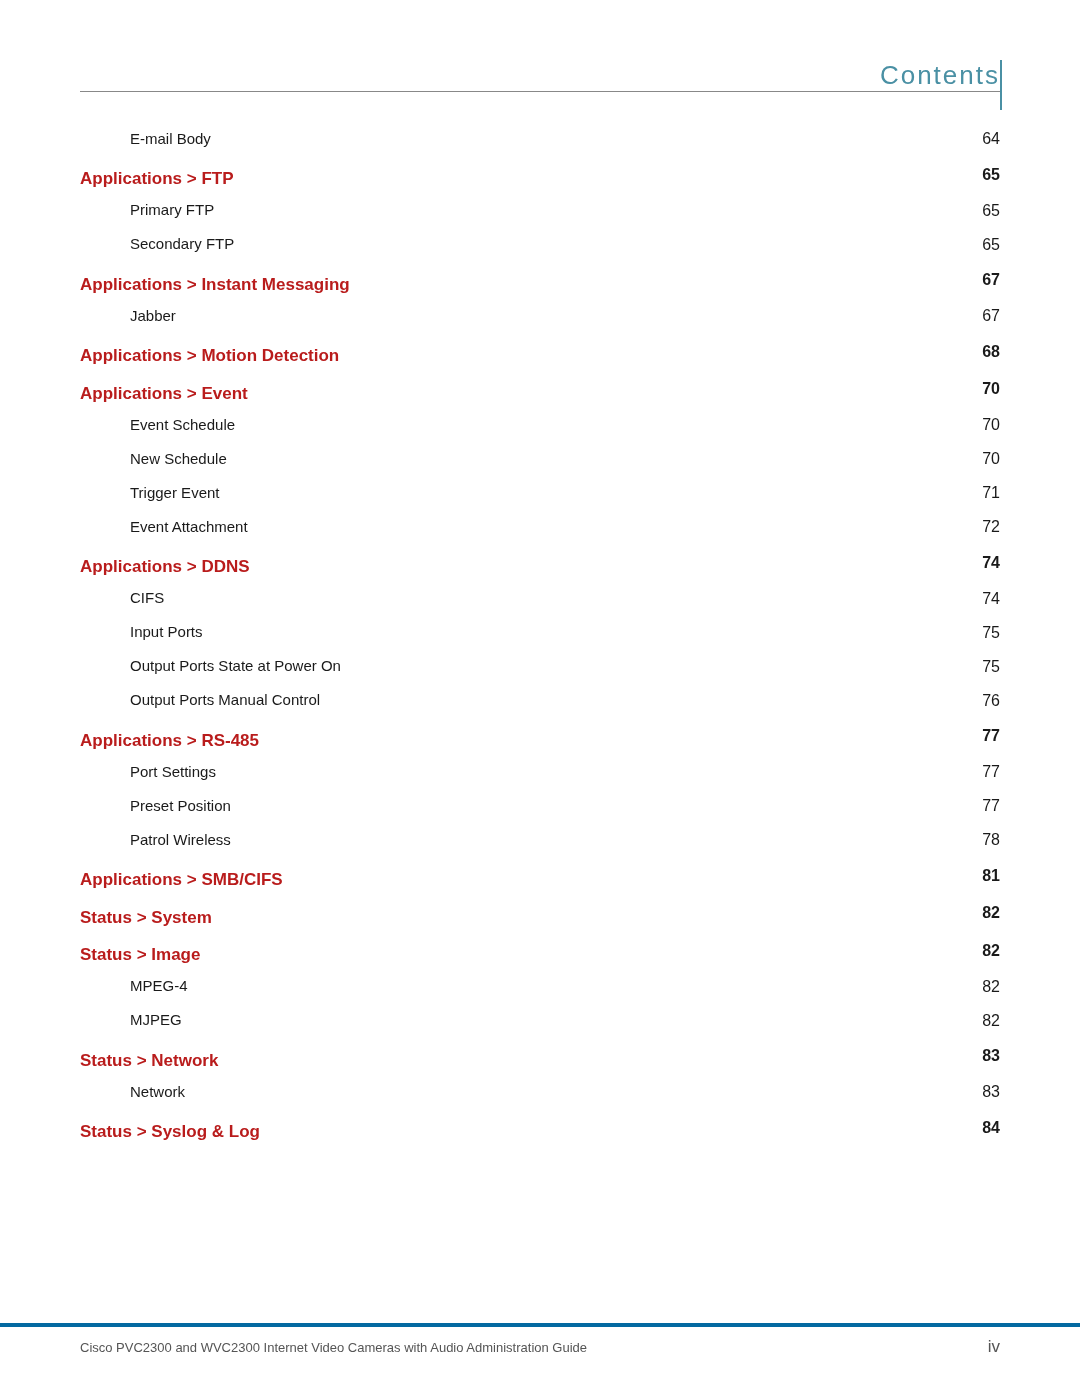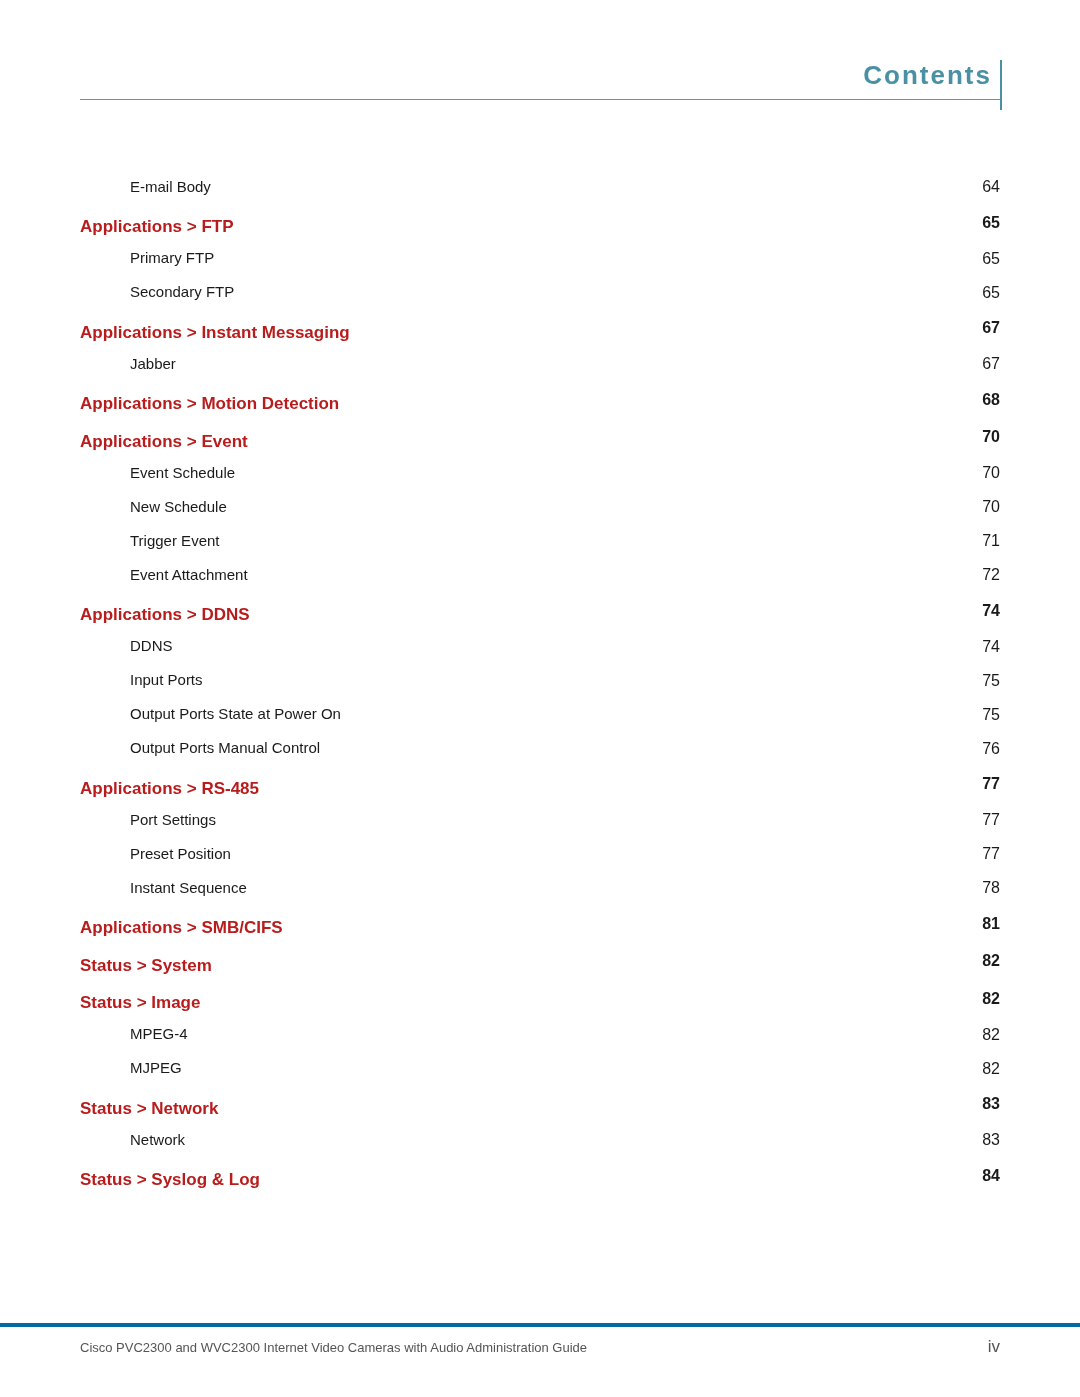--- a/index.html
+++ b/index.html
@@ -30,25 +30,24 @@
       position: relative;
       padding-top: 60px;
       padding-right: 80px;
       padding-bottom: 0;
       padding-left: 80px;
     }
 
     .contents-title {
       text-align: right;
       font-size: 26px;
-      font-weight: 700;
+      font-weight: 400;
       color: #4a90a4;
       letter-spacing: 2px;
-      padding-right: 8px;
-      margin-bottom: 8px;
+      padding-right: 0;
     }
 
     .header-line {
       border: none;
       border-top: 1px solid #888;
       margin-bottom: 0;
     }
 
     
     .right-accent {
@@ -61,21 +60,20 @@
     }
 
     
     .content-area {
       padding: 30px 80px 30px 80px;
     }
 
     .toc-table {
       width: 100%;
       border-collapse: collapse;
-      margin-top: 40px;
     }
 
     .toc-table tr td {
       padding: 5px 0;
       line-height: 1.5;
     }
 
     .toc-table tr td:first-child {
       width: 85%;
     }
@@ -198,21 +196,21 @@
           </tr>
           <tr>
             <td class="level2">Event Attachment</td>
             <td class="level2-num">72</td>
           </tr>
           <tr>
             <td class="level1">Applications &gt; DDNS</td>
             <td class="level1-num">74</td>
           </tr>
           <tr>
-            <td class="level2">DDNS</td>
+            <td class="level2">CIFS</td>
             <td class="level2-num">74</td>
           </tr>
           <tr>
             <td class="level2">Input Ports</td>
             <td class="level2-num">75</td>
           </tr>
           <tr>
             <td class="level2">Output Ports State at Power On</td>
             <td class="level2-num">75</td>
           </tr>
@@ -226,21 +224,21 @@
           </tr>
           <tr>
             <td class="level2">Port Settings</td>
             <td class="level2-num">77</td>
           </tr>
           <tr>
             <td class="level2">Preset Position</td>
             <td class="level2-num">77</td>
           </tr>
           <tr>
-            <td class="level2">Instant Sequence</td>
+            <td class="level2">Patrol Wireless</td>
             <td class="level2-num">78</td>
           </tr>
           <tr>
             <td class="level1">Applications &gt; SMB/CIFS</td>
             <td class="level1-num">81</td>
           </tr>
           <tr>
             <td class="level1">Status &gt; System</td>
             <td class="level1-num">82</td>
           </tr>

